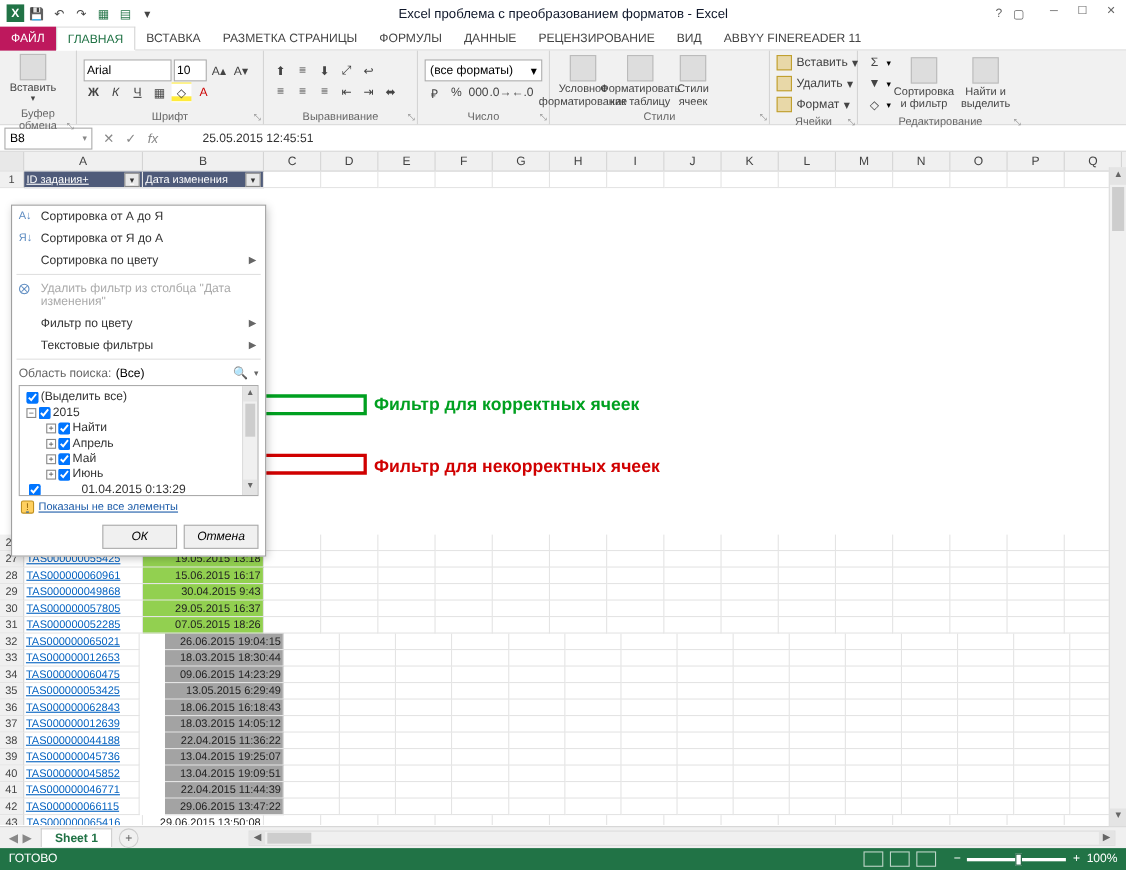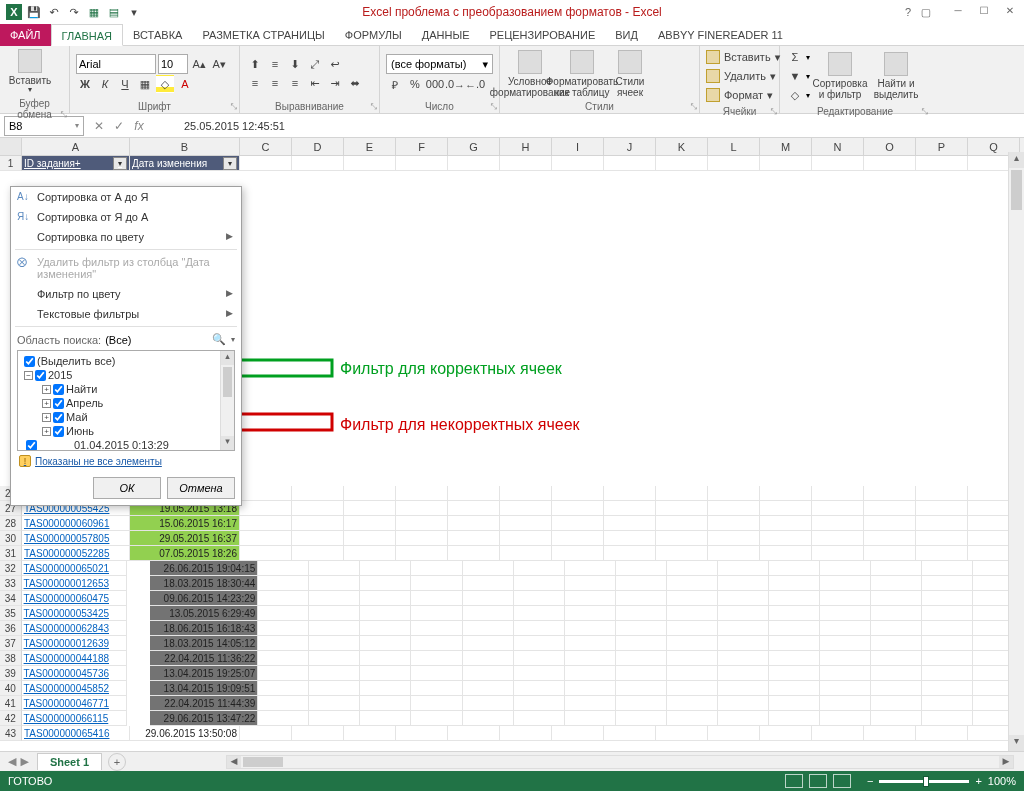--- a/index.html
+++ b/index.html
@@ -2,21 +2,21 @@
 <html><head>
 <meta charset="utf-8">
 <style>
 * { box-sizing: border-box; margin: 0; padding: 0; font-family: "Segoe UI", Tahoma, sans-serif; }
 body { width: 1024px; height: 791px; overflow: hidden; background: #fff; font-size: 11px; position: relative; }
 
 
 .titlebar { height: 24px; background: #fff; display: flex; align-items: center; border-bottom: 0px solid #d4d4d4; position: relative; }
 .titlebar .qat { display: flex; gap: 4px; padding-left: 6px; align-items: center; }
 .titlebar .qat span { width: 16px; height: 16px; display: inline-flex; align-items: center; justify-content: center; color: #444; font-size: 11px; }
-.titlebar .title { position: absolute; left: 0; right: 0; text-align: center; font-size: 12px; color: #b91c1c; pointer-events: none; }
+.titlebar .title { position: absolute; left: 0; right: 0; text-align: center; font-size: 12px; color: #0f172a; pointer-events: none; }
 .titlebar .winctrl { position: absolute; right: 2px; top: 2px; display: flex; gap: 2px; }
 .titlebar .winctrl span { width: 24px; height: 16px; display: inline-flex; align-items: center; justify-content: center; color: #666; font-size: 10px; }
 .helpicon { position: absolute; right: 90px; top: 4px; display: flex; gap: 2px; }
 .helpicon span { width: 16px; height: 16px; display: inline-flex; align-items: center; justify-content: center; color: #666; font-size: 11px; }
 
 
 .tabs { height: 22px; background: #fff; display: flex; border-bottom: 1px solid #d4d4d4; }
 .tabs .tab { padding: 0 10px; height: 22px; line-height: 22px; font-size: 11px; color: #444; text-transform: uppercase; cursor: pointer; }
 .tabs .file { background: #be185d; color: #fff; }
 .tabs .active { background: #fff; border: 1px solid #d4d4d4; border-bottom: 1px solid #fff; color: #217346; margin-bottom: -1px; }
@@ -55,21 +55,21 @@
 .rows { position: absolute; top: 18px; left: 0; right: 0; }
 .r { display: flex; height: 15px; }
 .rh { width: 22px; background: #f0f0f0; border-right: 1px solid #d4d4d4; border-bottom: 1px solid #e4e4e4; text-align: center; font-size: 10px; color: #444; line-height: 15px; }
 .cell { border-right: 1px solid #e4e4e4; border-bottom: 1px solid #e4e4e4; font-size: 10px; line-height: 15px; padding: 0 2px; overflow: hidden; white-space: nowrap; }
 .cA { width: 108px; color: #0563c1; text-decoration: underline; }
 .cB { width: 110px; text-align: right; color: #222; }
 .cR { width: 52px; }
 .hdrcell { background: #4f5b7a; color: #fff; font-size: 10px; padding: 0 2px; display: flex; align-items: center; justify-content: space-between; }
 .hdrcell .fbtn { width: 14px; height: 13px; background: #e8e8e8; border: 1px solid #888; display: inline-flex; align-items: center; justify-content: center; font-size: 8px; color: #333; }
 .green { background: #92d050; }
-.yellow { background: #737373; margin-left: 23px; }
+.yellow { background: #a3a3a3; margin-left: 23px; }
 
 
 .filterpanel { position: absolute; left: 10px; top: 186px; width: 232px; height: 320px; background: #fff; border: 1px solid #a0a0a0; box-shadow: 2px 2px 8px rgba(0,0,0,.25); z-index: 50; display: flex; flex-direction: column; font-size: 11px; }
 .filterpanel .mi { padding: 4px 8px 4px 26px; position: relative; color: #333; }
 .filterpanel .mi.dis { color: #aaa; }
 .filterpanel .mi .arrow { position: absolute; right: 8px; top: 4px; color: #666; font-size: 9px; }
 .filterpanel .mi .mico { position: absolute; left: 6px; top: 4px; width: 14px; height: 14px; font-size: 10px; color: #5b8ac0; }
 .filterpanel .sep { height: 1px; background: #e0e0e0; margin: 2px 4px; }
 .filterpanel .searchrow { padding: 4px 6px; display: flex; gap: 4px; align-items: center; }
 .filterpanel .searchrow .lbl { flex: 0 0 auto; color: #666; }
@@ -80,21 +80,21 @@
 .tree .exp { width: 9px; height: 9px; border: 1px solid #888; font-size: 8px; line-height: 7px; text-align: center; color: #444; }
 .tree .sbar { position: absolute; right: 0; top: 0; bottom: 0; width: 14px; background: #f0f0f0; border-left: 1px solid #ddd; }
 .tree .sbar .up, .tree .sbar .dn { height: 14px; text-align: center; font-size: 9px; color: #666; background: #e4e4e4; }
 .tree .sbar .thumb { position: absolute; left: 2px; right: 2px; top: 16px; height: 30px; background: #cdcdcd; }
 .warn { padding: 4px 8px; color: #1a5aa8; text-decoration: underline; font-size: 10px; display: flex; align-items: center; gap: 4px; }
 .warn .wi { width: 12px; height: 12px; background: #ffd060; border: 1px solid #c09020; border-radius: 2px; font-size: 9px; text-align: center; line-height: 10px; color: #8a5a00; }
 .btns { display: flex; justify-content: flex-end; gap: 6px; padding: 6px; }
 .btns button { width: 68px; height: 22px; border: 1px solid #ababab; background: #f0f0f0; font-size: 11px; font-style: italic; }
 
 
-.anno { position: absolute; font-size: 16px; font-weight: normal; z-index: 40; }
+.anno { position: absolute; font-size: 16px; font-weight: bold; z-index: 40; }
 .greenarrow { position: absolute; left: 116px; top: 350px; width: 220px; height: 36px; z-index: 45; }
 .redarrow { position: absolute; left: 146px; top: 404px; width: 190px; height: 36px; z-index: 45; }
 
 
 .sheettabs { position: absolute; left: 0; right: 0; bottom: 20px; height: 20px; background: #f0f0f0; border-top: 1px solid #d4d4d4; display: flex; align-items: center; font-size: 11px; }
 .sheettabs .nav { display: flex; gap: 4px; padding: 0 8px; color: #888; }
 .sheettabs .tab { padding: 2px 12px; border: 1px solid #ccc; border-bottom: none; background: #fff; color: #217346; font-weight: bold; }
 .sheettabs .plus { width: 18px; height: 18px; border: 1px solid #ccc; border-radius: 9px; text-align: center; line-height: 16px; margin-left: 6px; color: #666; }
 .sheettabs .hsbar { flex: 1; height: 14px; margin: 0 10px 0 100px; background: #f0f0f0; border: 1px solid #ddd; position: relative; }
 .sheettabs .hsbar .lt, .sheettabs .hsbar .rt { position: absolute; top: 0; width: 14px; height: 12px; background: #e4e4e4; text-align: center; font-size: 9px; color: #666; }
@@ -390,20 +390,40 @@
         <div class="cell cR"></div>
         <div class="cell cR"></div>
         <div class="cell cR"></div>
         <div class="cell cR"></div>
         <div class="cell cR"></div>
         <div class="cell cR"></div>
         <div class="cell cR"></div>
         <div class="cell cR"></div>
       </div>
       <div class="r">
+        <div class="rh">29</div>
+  <div class="cell cA">TAS000000049868</div>
+  <div class="cell cB green">30.04.2015 9:43</div>
+        <div class="cell cR"></div>
+        <div class="cell cR"></div>
+        <div class="cell cR"></div>
+        <div class="cell cR"></div>
+        <div class="cell cR"></div>
+        <div class="cell cR"></div>
+        <div class="cell cR"></div>
+        <div class="cell cR"></div>
+        <div class="cell cR"></div>
+        <div class="cell cR"></div>
+        <div class="cell cR"></div>
+        <div class="cell cR"></div>
+        <div class="cell cR"></div>
+        <div class="cell cR"></div>
+        <div class="cell cR"></div>
+      </div>
+      <div class="r">
         <div class="rh">30</div>
   <div class="cell cA">TAS000000057805</div>
   <div class="cell cB green">29.05.2015 16:37</div>
         <div class="cell cR"></div>
         <div class="cell cR"></div>
         <div class="cell cR"></div>
         <div class="cell cR"></div>
         <div class="cell cR"></div>
         <div class="cell cR"></div>
         <div class="cell cR"></div>

